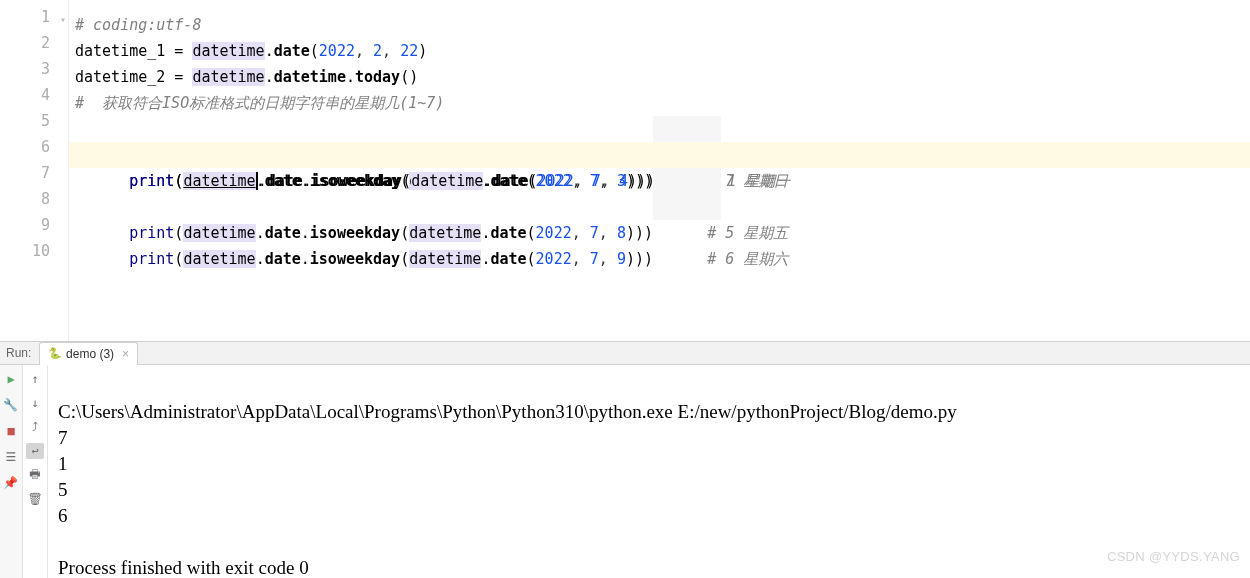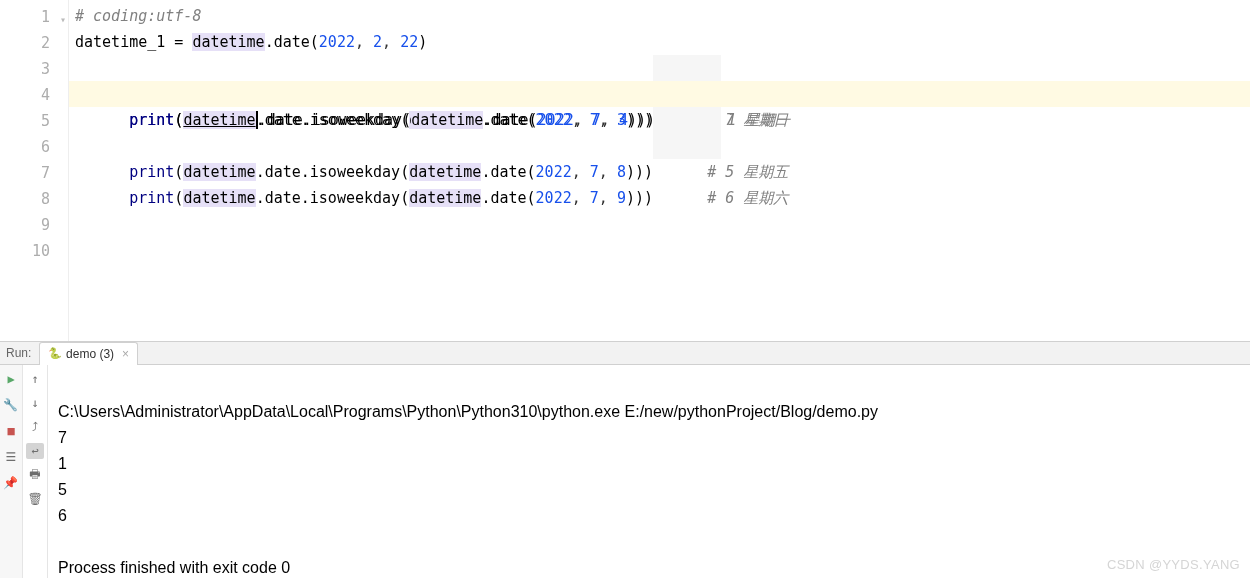--- a/index.html
+++ b/index.html
@@ -36,37 +36,37 @@
   .gutter .chev {
     position:absolute;
     right:2px;
     top:7px;
     font-size:10px;
     color:#bbb;
   }
   .code-area {
     flex: 1;
     position: relative;
-    padding-top: 3px;
+    padding-top: 12px;
   }
   .line {
     height: 26px;
     line-height: 26px;
     white-space: pre;
     padding-left: 6px;
     position: relative;
   }
   .line.current {
     background: #fffae3;
   }
   .k-comment { color:#808080; font-style: italic; }
   .k-kw { color:#0033b3; }
   .k-id { color:#000; }
   .k-dot { color:#000; }
-  .k-func { color:#000; }
+  .k-func { color:#000;font-weight:bold; }
   .k-paren { color:#000; }
   .k-num { color:#1750eb; }
   .k-builtin { color:#000080; }
   .k-op { color:#000; }
   .hl-usage { background:#e6e0f7; }
   .hl-link { background:#e6e0f7; text-decoration:underline; }
   .cursor-spot {
     display:inline-block;
     width:0;
     border-right: 2px solid #000;
@@ -135,32 +135,32 @@
     width:16px;height:16px;
     display:flex;align-items:center;justify-content:center;
     font-size:12px;
     color:#6e6e6e;
   }
   .tb-icon.play{ color:#59a869;}
   .tb-icon.stop{ color:#c75450;}
   .tb-icon.wrap{ background:#d4d4d4; border-radius:2px; width:18px;}
   .console{
     flex:1;
-    font-family: Liberation Sans, sans-serif;
-    font-size:16px;
+    font-family: Liberation Serif, serif;
+    font-size:19px;
     padding: 8px 10px;
     white-space: pre;
     line-height:26px;
     overflow:hidden;
   }
   .console .out-line{ color:#000;}
   .watermark{
     position:absolute;
     right:10px;
-    bottom:6px;
+    bottom:14px;
     color:#d5d5d5;
     font-size:13px;
     font-family: sans-serif;
     letter-spacing:0.3px;
   }
 </style>
 </head>
 <body>
 
 <div class="editor-pane">
@@ -173,20 +173,22 @@
     <div class="ln">5</div>
     <div class="ln">6</div>
     <div class="ln">7</div>
     <div class="ln">8</div>
     <div class="ln">9</div>
     <div class="ln">10</div>
   </div>
   <div class="code-area">
     <div class="line"><span class="k-comment"># coding:utf-8</span></div>
     <div class="line"><span class="k-id">datetime_1</span><span class="k-op"> = </span><span class="k-id hl-usage">datetime</span><span class="k-dot">.</span><span class="k-func">date</span><span class="k-paren">(</span><span class="k-num">2022</span><span>, </span><span class="k-num">2</span><span>, </span><span class="k-num">22</span><span class="k-paren">)</span></div>
+    <div class="line"><span class="k-id">datetime_2</span><span class="k-op"> = </span><span class="k-id hl-usage">datetime</span><span class="k-dot">.</span><span class="k-func">datetime</span><span class="k-dot">.</span><span class="k-func">today</span><span class="k-paren">()</span></div>
+    <div class="line"><span class="k-comment">#  获取符合ISO标准格式的日期字符串的星期几(1~7)</span></div>
 
     <div class="line">
       <span class="shade-before-comment" style="left:584px; width:68px;"></span>
       <span class="k-builtin">print</span><span class="k-paren">(</span><span class="k-id hl-usage">datetime</span><span class="k-dot">.</span><span class="k-func">date</span><span class="k-dot">.</span><span class="k-func">isoweekday</span><span class="k-paren">(</span><span class="k-id hl-usage">datetime</span><span class="k-dot">.</span><span class="k-func">date</span><span class="k-paren">(</span><span class="k-num">2022</span><span>, </span><span class="k-num">7</span><span>, </span><span class="k-num">3</span><span class="k-paren">)))</span><span>      </span><span class="inline-comment"># 7 星期日</span>
     </div>
 
     <div class="line current">
       <span class="k-builtin">print</span><span class="k-paren">(</span><span class="k-id hl-link">datetime</span><span class="cursor-spot"></span><span class="k-dot">.</span><span class="k-func">date</span><span class="k-dot">.</span><span class="k-func">isoweekday</span><span class="k-paren">(</span><span class="k-id hl-usage">datetime</span><span class="k-dot">.</span><span class="k-func">date</span><span class="k-paren">(</span><span class="k-num">2022</span><span>, </span><span class="k-num">7</span><span>, </span><span class="k-num">4</span><span class="k-paren">)))</span><span>      </span><span class="inline-comment"># 1 星期一</span>
     </div>
 

